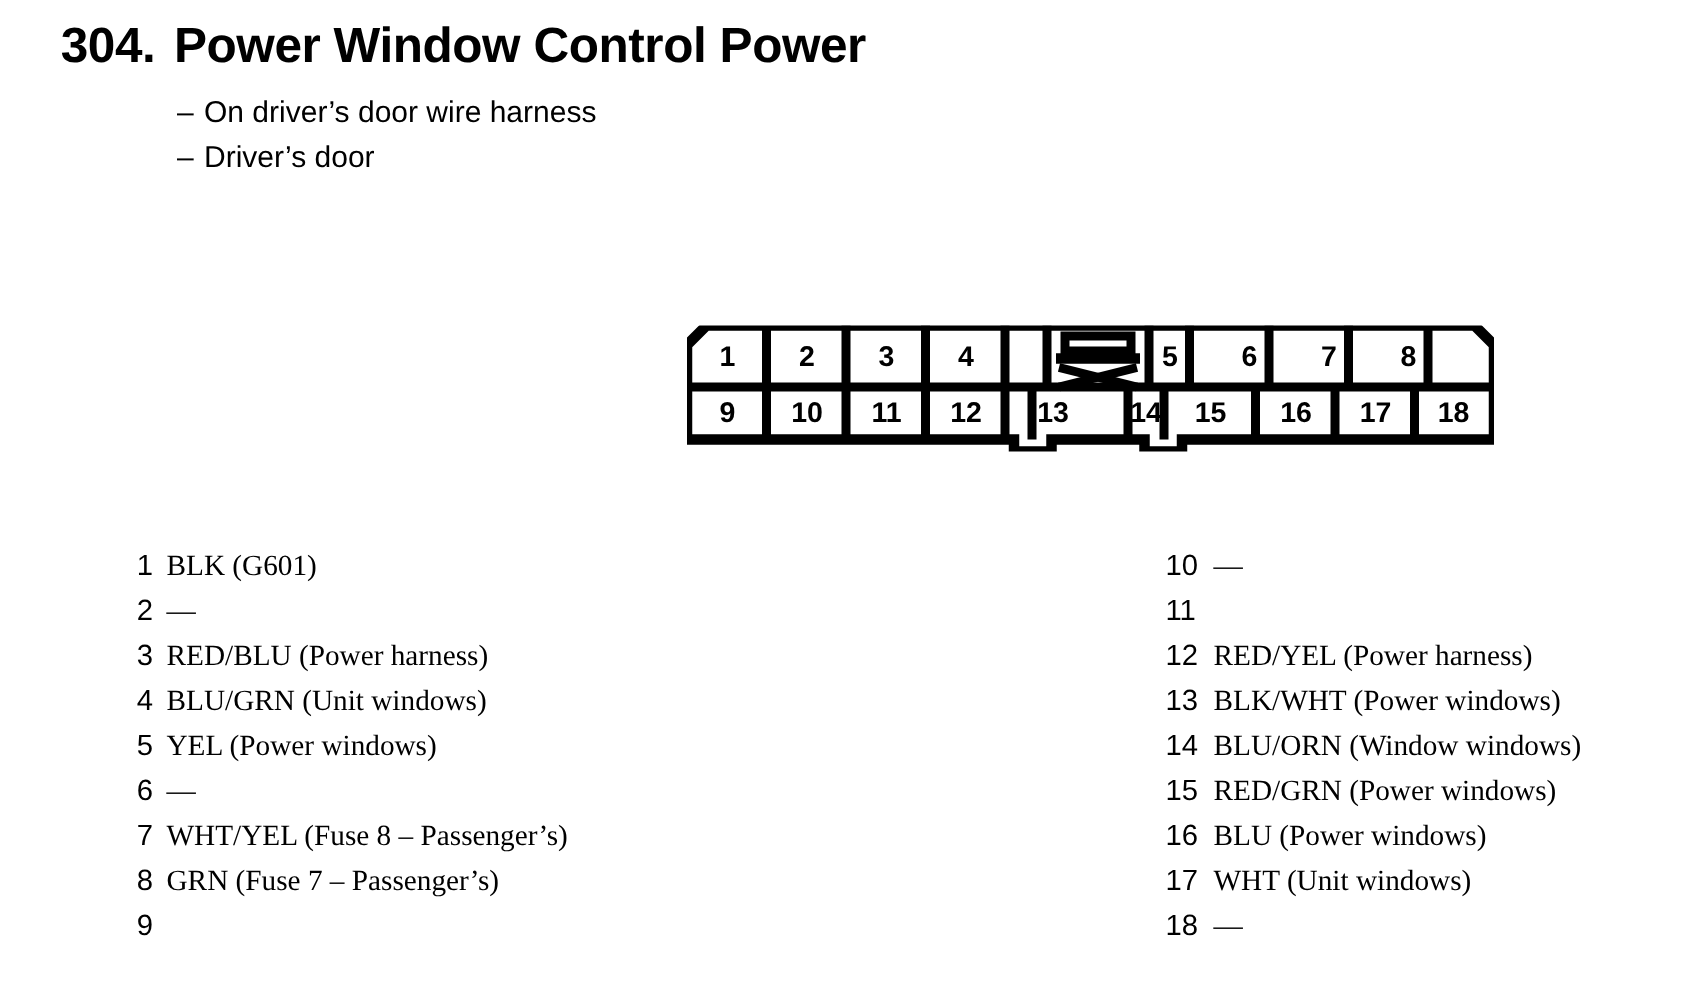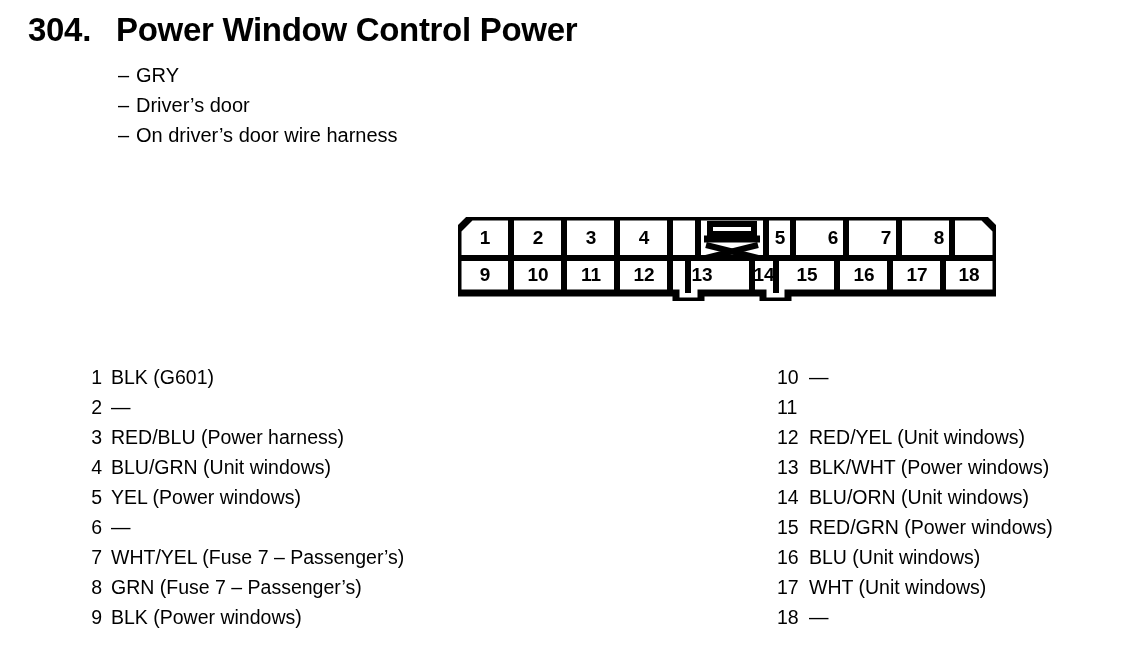--- a/index.html
+++ b/index.html
@@ -25,20 +25,21 @@
   #page-title {
     font-size: 33px;
     font-weight: bold;
     letter-spacing: -0.3px;
     white-space: nowrap;
     line-height: 40px;
   }
   #title-number {
     display: inline-block;
     min-width: 88px;
+    text-align: center;
   }
 
   #spec-list {
     position: absolute;
     left: 118px;
     top: 60px;
   }
   .spec-line {
     font-size: 20px;
     line-height: 30px;
@@ -85,40 +86,37 @@
   #pin-list-left .pin-index {
     width: 14px;
     text-align: right;
     margin-right: 9px;
   }
   #pin-list-right .pin-index {
     width: 24px;
     text-align: left;
     margin-right: 8px;
   }
-  .pin-desc { white-space: nowrap; }
+  .pin-desc { white-space: nowrap; font-family: Liberation Serif, serif; }
 </style>
 </head>
 <body>
 
 <div id="title-block">
   <div id="page-title">
     <span id="title-number">304.</span><span>Power Window Control Power</span>
   </div>
 </div>
 
 <div id="spec-list">
   <div class="spec-line">
-    <span class="spec-dash">–</span><span>GRY</span>
+    <span class="spec-dash">–</span><span>On driver’s door wire harness</span>
   </div>
   <div class="spec-line">
     <span class="spec-dash">–</span><span>Driver’s door</span>
-  </div>
-  <div class="spec-line">
-    <span class="spec-dash">–</span><span>On driver’s door wire harness</span>
   </div>
 </div>
 
 <div id="connector">
   <svg width="538" height="84" viewBox="0 0 538 84" xmlns="http://www.w3.org/2000/svg">
 
     <path d="M 0,13 L 13,0 L 525,0 L 538,13 L 538,76 L 330,76 L 330,84 L 305,84 L 305,76
          L 243,76 L 243,84 L 218,84 L 218,76 L 0,76 Z" fill="#ffffff" stroke="#000000" stroke-width="7" stroke-linejoin="miter"></path>
 
     <line x1="0" y1="41" x2="538" y2="41" stroke="#000000" stroke-width="6"></line>
@@ -196,59 +194,58 @@
   <div class="pin-row">
       <span class="pin-index">5</span>
       <span class="pin-desc">YEL (Power windows)</span>
     </div>
   <div class="pin-row">
       <span class="pin-index">6</span>
       <span class="pin-desc">—</span>
     </div>
   <div class="pin-row">
       <span class="pin-index">7</span>
-      <span class="pin-desc">WHT/YEL (Fuse 7 – Passenger’s)</span>
+      <span class="pin-desc">WHT/YEL (Fuse 8 – Passenger’s)</span>
     </div>
   <div class="pin-row">
       <span class="pin-index">8</span>
       <span class="pin-desc">GRN (Fuse 7 – Passenger’s)</span>
     </div>
   <div class="pin-row">
       <span class="pin-index">9</span>
-      <span class="pin-desc">BLK (Power windows)</span>
     </div>
 </div>
 
 <div class="pin-list" id="pin-list-right">
   <div class="pin-row">
       <span class="pin-index">10</span>
       <span class="pin-desc">—</span>
     </div>
   <div class="pin-row">
       <span class="pin-index">11</span>
     </div>
   <div class="pin-row">
       <span class="pin-index">12</span>
-      <span class="pin-desc">RED/YEL (Unit windows)</span>
+      <span class="pin-desc">RED/YEL (Power harness)</span>
     </div>
   <div class="pin-row">
       <span class="pin-index">13</span>
       <span class="pin-desc">BLK/WHT (Power windows)</span>
     </div>
   <div class="pin-row">
       <span class="pin-index">14</span>
-      <span class="pin-desc">BLU/ORN (Unit windows)</span>
+      <span class="pin-desc">BLU/ORN (Window windows)</span>
     </div>
   <div class="pin-row">
       <span class="pin-index">15</span>
       <span class="pin-desc">RED/GRN (Power windows)</span>
     </div>
   <div class="pin-row">
       <span class="pin-index">16</span>
-      <span class="pin-desc">BLU (Unit windows)</span>
+      <span class="pin-desc">BLU (Power windows)</span>
     </div>
   <div class="pin-row">
       <span class="pin-index">17</span>
       <span class="pin-desc">WHT (Unit windows)</span>
     </div>
   <div class="pin-row">
       <span class="pin-index">18</span>
       <span class="pin-desc">—</span>
     </div>
 </div>

